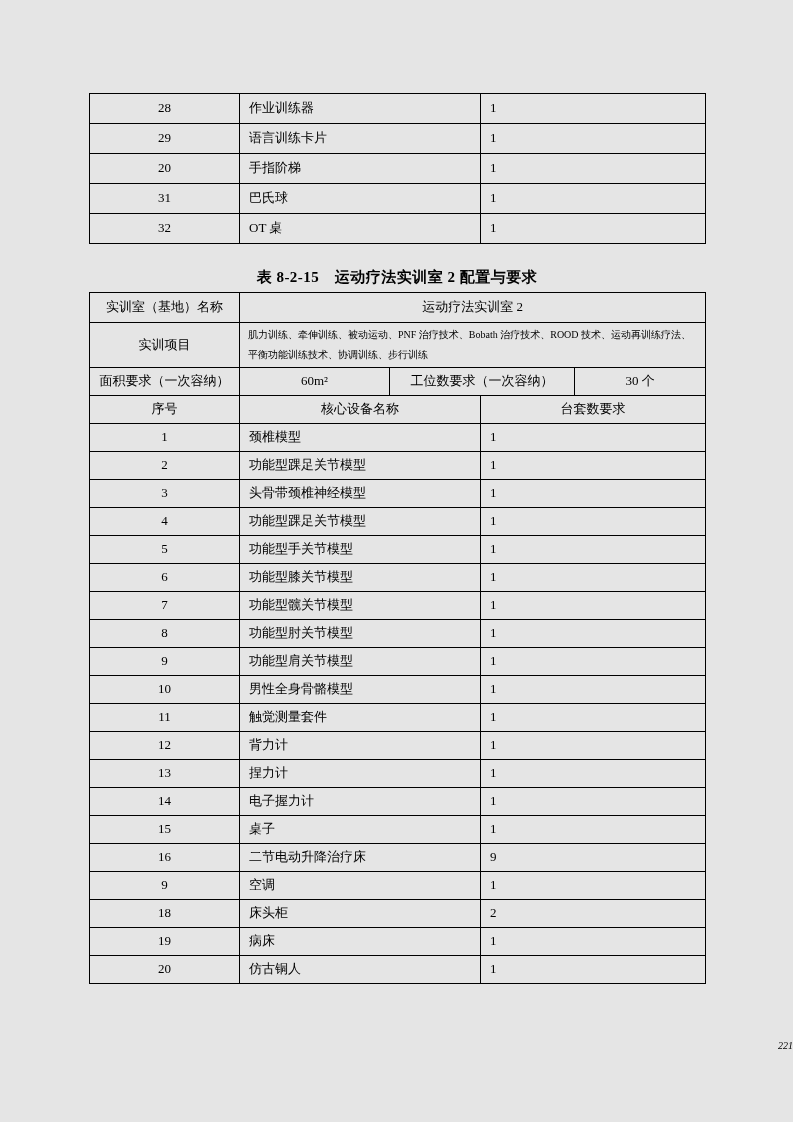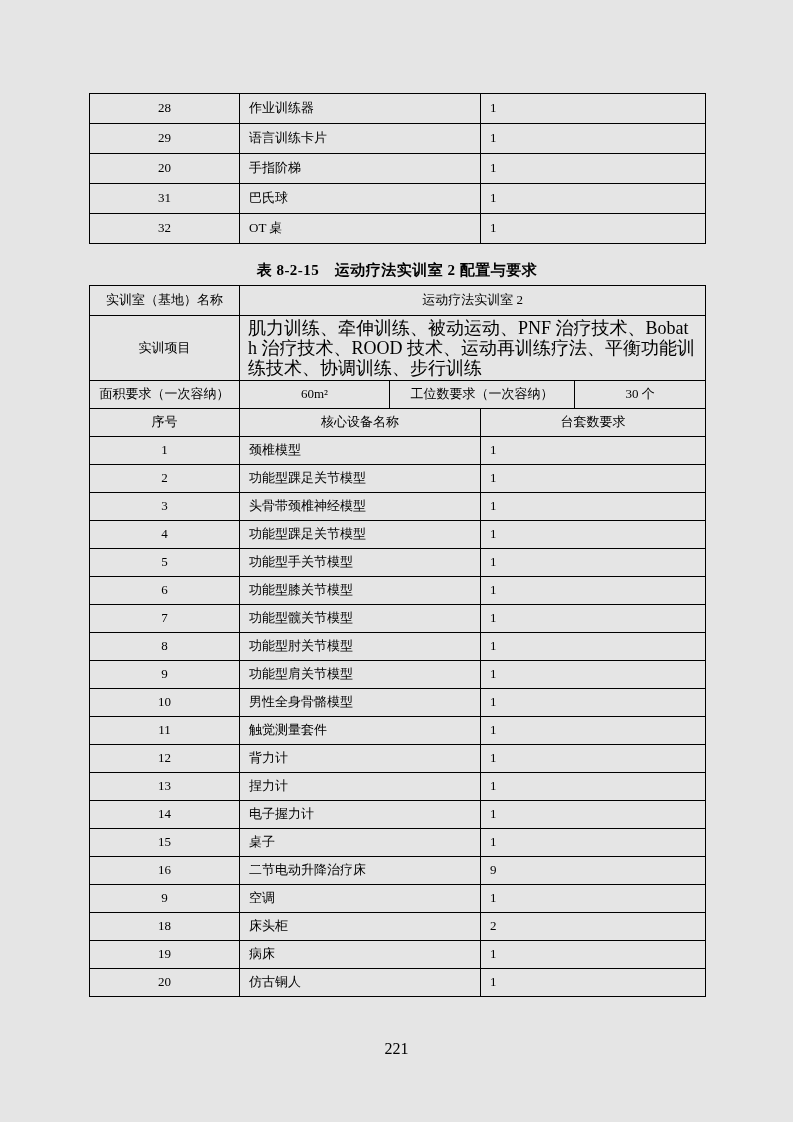--- a/index.html
+++ b/index.html
@@ -17,29 +17,30 @@
   td, th { border:1px solid #000; font-size:13px; font-weight:normal; vertical-align:middle; padding:0 6px; line-height:1.4; word-break:break-all; }
   tr.r30 td { height:30px; }
   tr.r28 td { height:28px; }
   tr.r44 td { height:44px; }
   .c { text-align:center; }
   .l { text-align:left; padding-left:9px; }
   .doc-title {
     text-align:center;
     font-weight:bold;
     font-size:15px;
-    margin:17px 0 5px 0;
+    margin:24px 0 5px 0;
     letter-spacing:0.5px;
   }
-  .project-cell { font-size:18px; line-height:20px; padding:2px 8px; }
+  .project-cell { font-size:10px; line-height:20px; padding:2px 8px; }
   .page-number {
     position:absolute;
     top:1040px; left:0; width:100%;
-    text-align:center;
-    font-size:16px;
+    text-align:right;
+    font-size:10px;
+    font-style:italic;
   }
 </style>
 </head>
 <body>
 
 <div class="page">
   <div class="content">
 
     <table>
       <colgroup>

